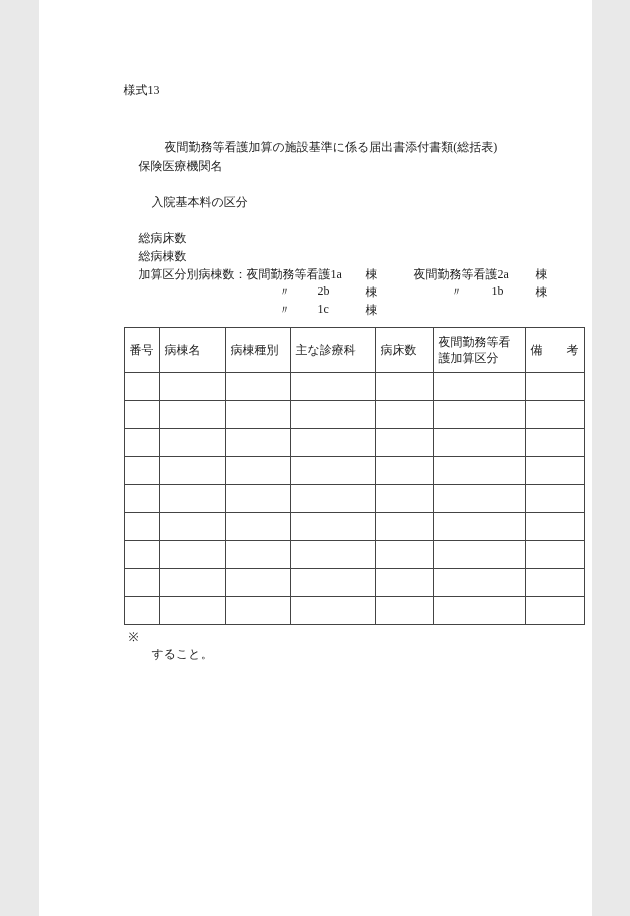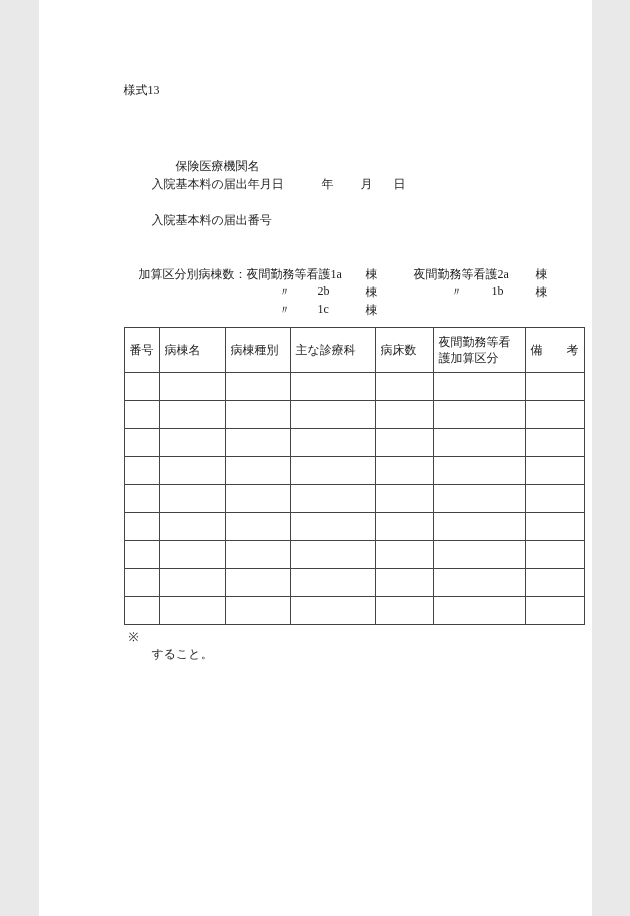--- a/index.html
+++ b/index.html
@@ -13,21 +13,21 @@
     color:#1e1e1e;
     overflow:hidden;
   }
   .abs{position:absolute;white-space:nowrap;}
   .line{position:absolute;left:0;right:0;height:16px;}
   .line span{position:absolute;white-space:nowrap;}
 
   .form-number{top:82px;left:85px;}
   .title{top:139px;left:126px;}
 
-  .l-institution{top:158px;margin-left:37px;}
+  .l-institution{top:158px;}
   .l-date{top:176px;}
   .l-category{top:194px;}
   .l-number{top:212px;}
   .l-beds{top:230px;}
   .l-wards{top:248px;}
   .l-count1{top:266px;}
   .l-count2{top:284px;}
   .l-count3{top:302px;}
 
   table.form-table{
@@ -54,38 +54,39 @@
   .note-mark{left:90px;}
   .note-text{left:113px;}
 </style>
 </head>
 <body>
 
 <div class="page">
 
   <div class="abs form-number">様式13</div>
 
+  <div class="abs title">夜間勤務等看護加算の施設基準に係る届出書添付書類(総括表)</div>
 
   <div class="line l-institution">
     <span style="left:100px">保険医療機関名</span>
   </div>
 
-  <div class="line l-date">
-    <span style="left:113px">入院基本料の届出年月日</span>
-    <span style="left:283px">年</span>
-    <span style="left:322px">月</span>
-    <span style="left:355px">日</span>
-  </div>
-
-
-  <div class="line l-number">
-    <span style="left:113px">入院基本料の届出番号</span>
-  </div>
-
-
+
+  <div class="line l-category">
+    <span style="left:113px">入院基本料の区分</span>
+  </div>
+
+
+  <div class="line l-beds">
+    <span style="left:100px">総病床数</span>
+  </div>
+
+  <div class="line l-wards">
+    <span style="left:100px">総病棟数</span>
+  </div>
 
   <div class="line l-count1">
     <span style="left:100px">加算区分別病棟数：</span>
     <span style="left:208px">夜間勤務等看護1a</span>
     <span style="left:327px">棟</span>
     <span style="left:375px">夜間勤務等看護2a</span>
     <span style="left:497px">棟</span>
   </div>
 
   <div class="line l-count2">

